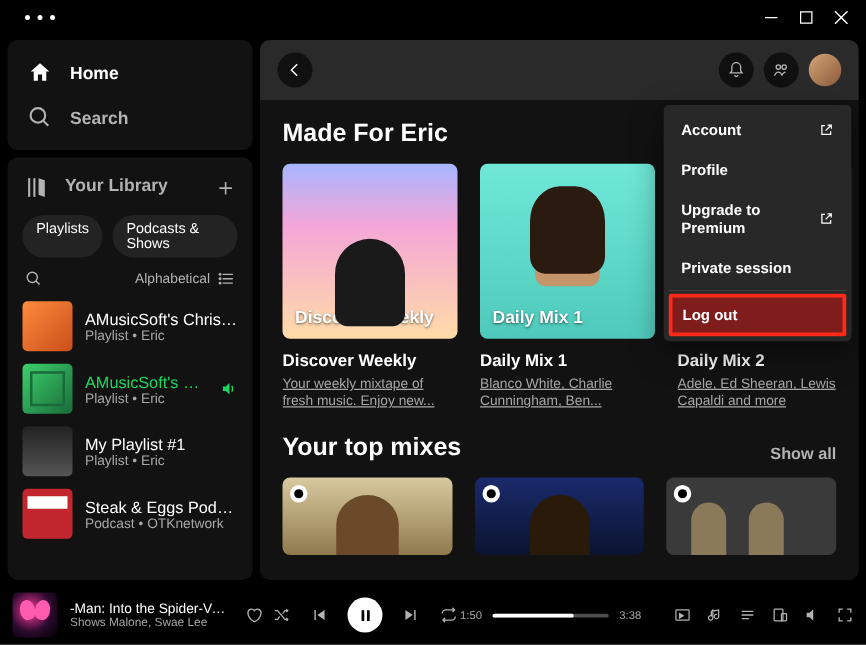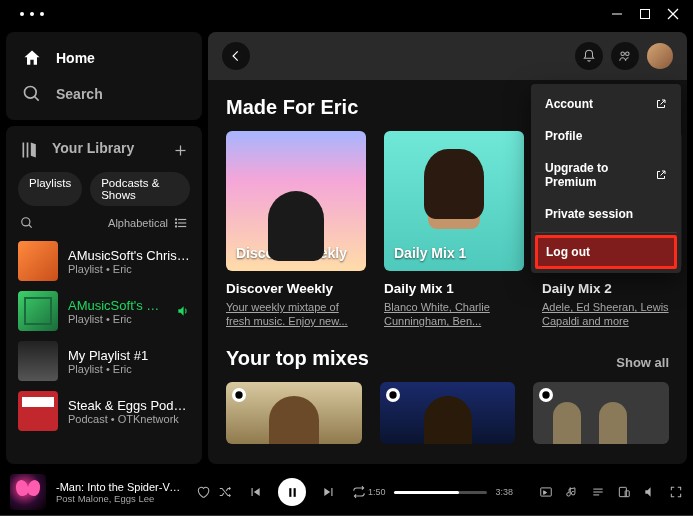--- a/index.html
+++ b/index.html
@@ -321,21 +321,21 @@
         </div>
     </div>
   </div>
 </div>
 
 <div class="player">
   <div class="np-left">
     <div class="np-art"></div>
     <div>
       <div class="np-title">-Man: Into the Spider-Verse</div>
-      <div class="np-artist">Post Malone, Eggs Lee</div>
+      <div class="np-artist">Shows Malone, Swae Lee</div>
     </div>
     <span>
         <svg width="14" height="14" viewBox="0 0 24 24" fill="none" stroke="#b3b3b3" stroke-width="1.8">
           <path d="M12 21s-8-5-8-12a5 5 0 019-3 5 5 0 019 3c0 7-8 12-8 12z"></path>
         </svg>
       </span>
   </div>
   <div class="controls">
     <div class="ctl-btns">
       <span>

